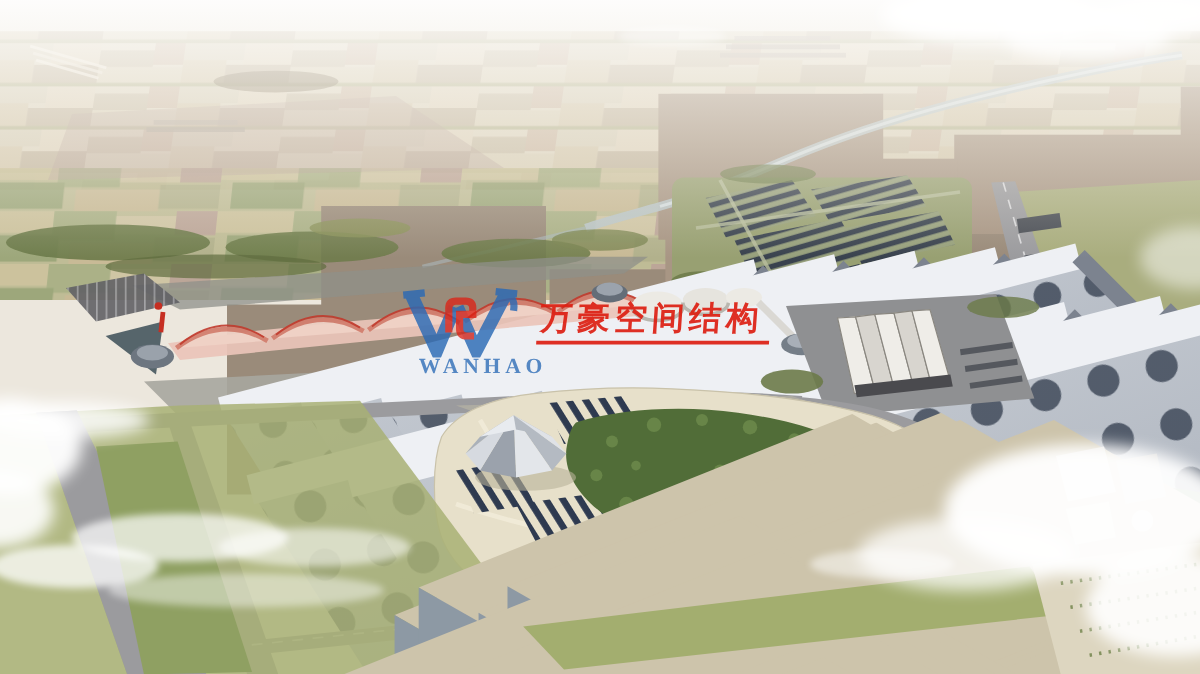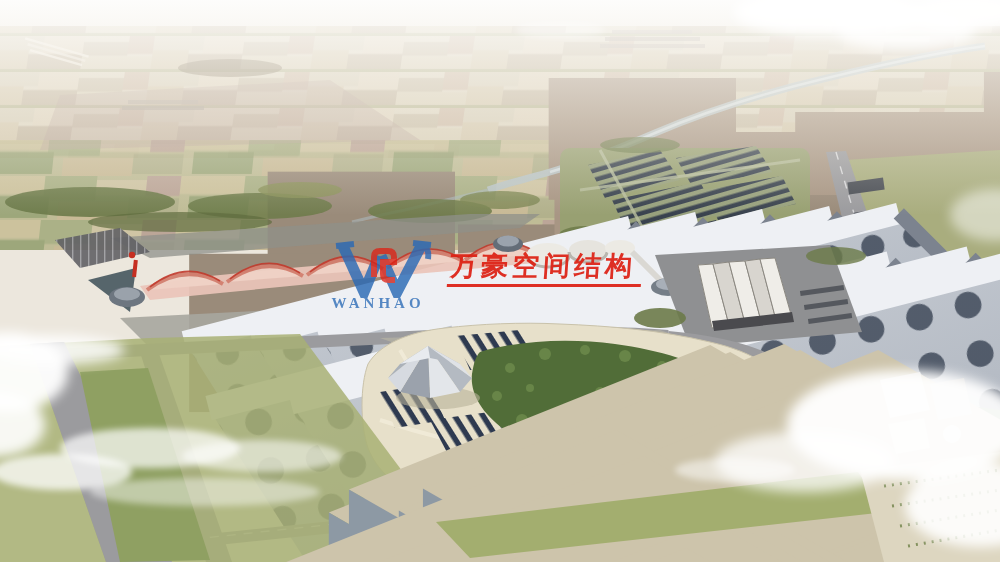--- a/index.html
+++ b/index.html
@@ -10,22 +10,22 @@
   .f-sand{fill:var(--park-sand,#e7e0ca)}
   .f-road{fill:var(--road-gray,#9b9b9e)}
   .s-road{stroke:var(--road-gray,#9b9b9e)}
   .f-tree{fill:var(--tree-green,#6c7a49)}
   .f-solar{fill:var(--solar-dark,#323d4e)}
   .f-pink{fill:var(--wave-pink,#eac4b8)}
   .s-redwave{stroke:var(--wave-red,#c13a2c)}
   
   .wm{position:absolute;z-index:5;}
   .wm-logo{left:333px;top:240px;width:102px;height:58px;opacity:.82;}
-  .wm-logo-text{left:325px;top:295px;width:106px;text-align:center;
-    color:var(--blue,#2a6ab5);font-weight:bold;font-size:15px;letter-spacing:4px;
+  .wm-logo-text{left:349px;top:295px;width:106px;text-align:center;
+    color:var(--blue,#2a6ab5);font-weight:bold;font-size:18px;letter-spacing:4px;
     opacity:.78;font-family:"Liberation Serif","DejaVu Serif",serif;}
   .wm-cn{left:448px;top:251px;color:var(--red,#dd2114);font-weight:bold;
     font-size:27px;letter-spacing:4px;line-height:1.1;
     border-bottom:3px solid var(--red,#dd2114);padding:0 6px 3px 2px;
     transform:skewX(-4deg);opacity:.93;
     font-family:"DejaVu Sans","Liberation Sans",sans-serif;}
   .wm-url{left:441px;top:288px;color:var(--red,#dd2114);font-weight:bold;
     font-size:25px;letter-spacing:2px;opacity:.93;
     font-family:"Liberation Serif","DejaVu Serif",serif;}
 </style>

